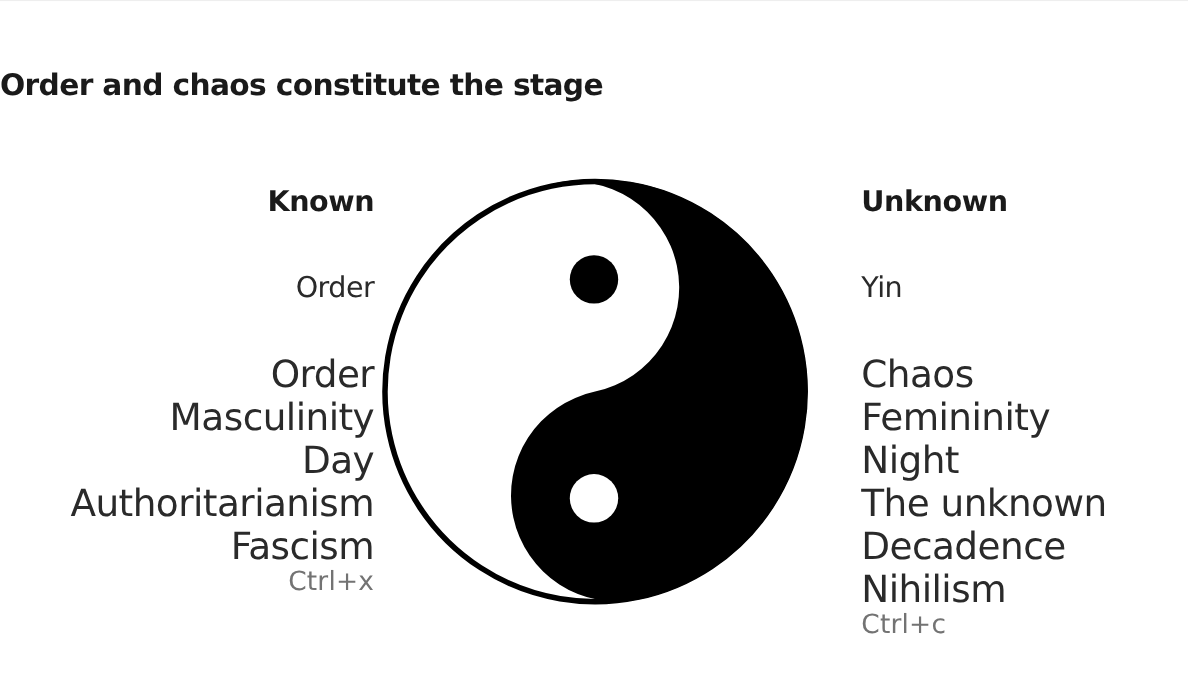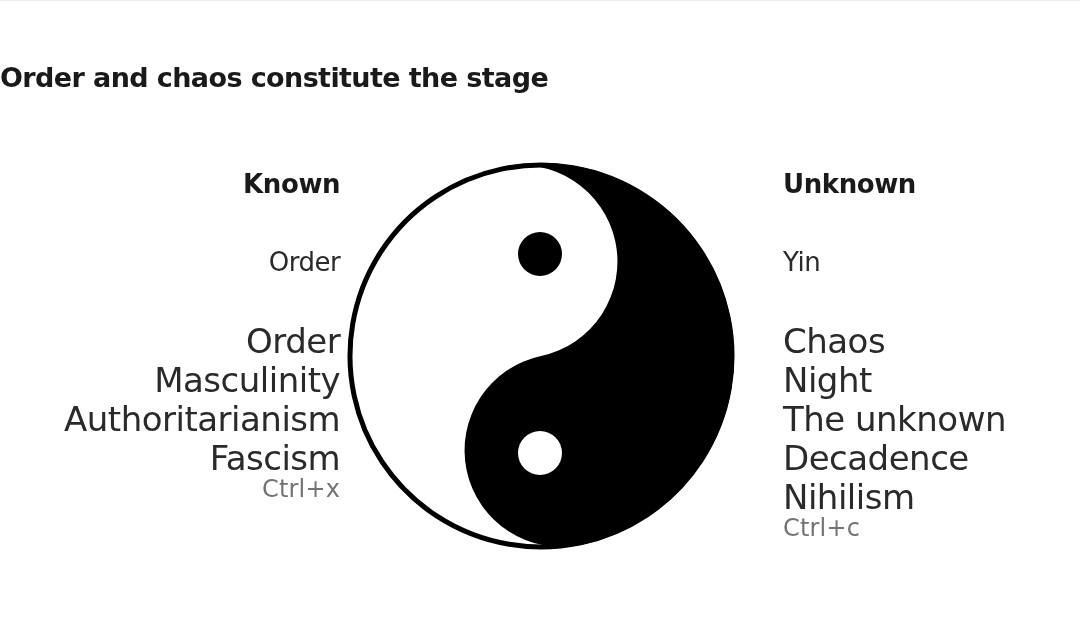--- a/index.html
+++ b/index.html
@@ -29,31 +29,33 @@
 <div class="top-line"></div>
 
 <div class="title">Order and chaos constitute the stage</div>
 
 <div class="col left">
   <div class="heading">Known</div>
   <div class="sub">Order</div>
   <div class="list">
     <div>Order</div>
     <div>Masculinity</div>
+    <div>Day</div>
     <div>Authoritarianism</div>
     <div>Fascism</div>
   </div>
   <div class="shortcut">Ctrl+x</div>
 </div>
 
 <div class="col right">
   <div class="heading">Unknown</div>
   <div class="sub">Yin</div>
   <div class="list">
     <div>Chaos</div>
+    <div>Femininity</div>
     <div>Night</div>
     <div>The unknown</div>
     <div>Decadence</div>
     <div>Nihilism</div>
   </div>
   <div class="shortcut">Ctrl+c</div>
 </div>
 
 <svg id="yinyang" width="400" height="402" viewBox="0 0 400 402">
 

